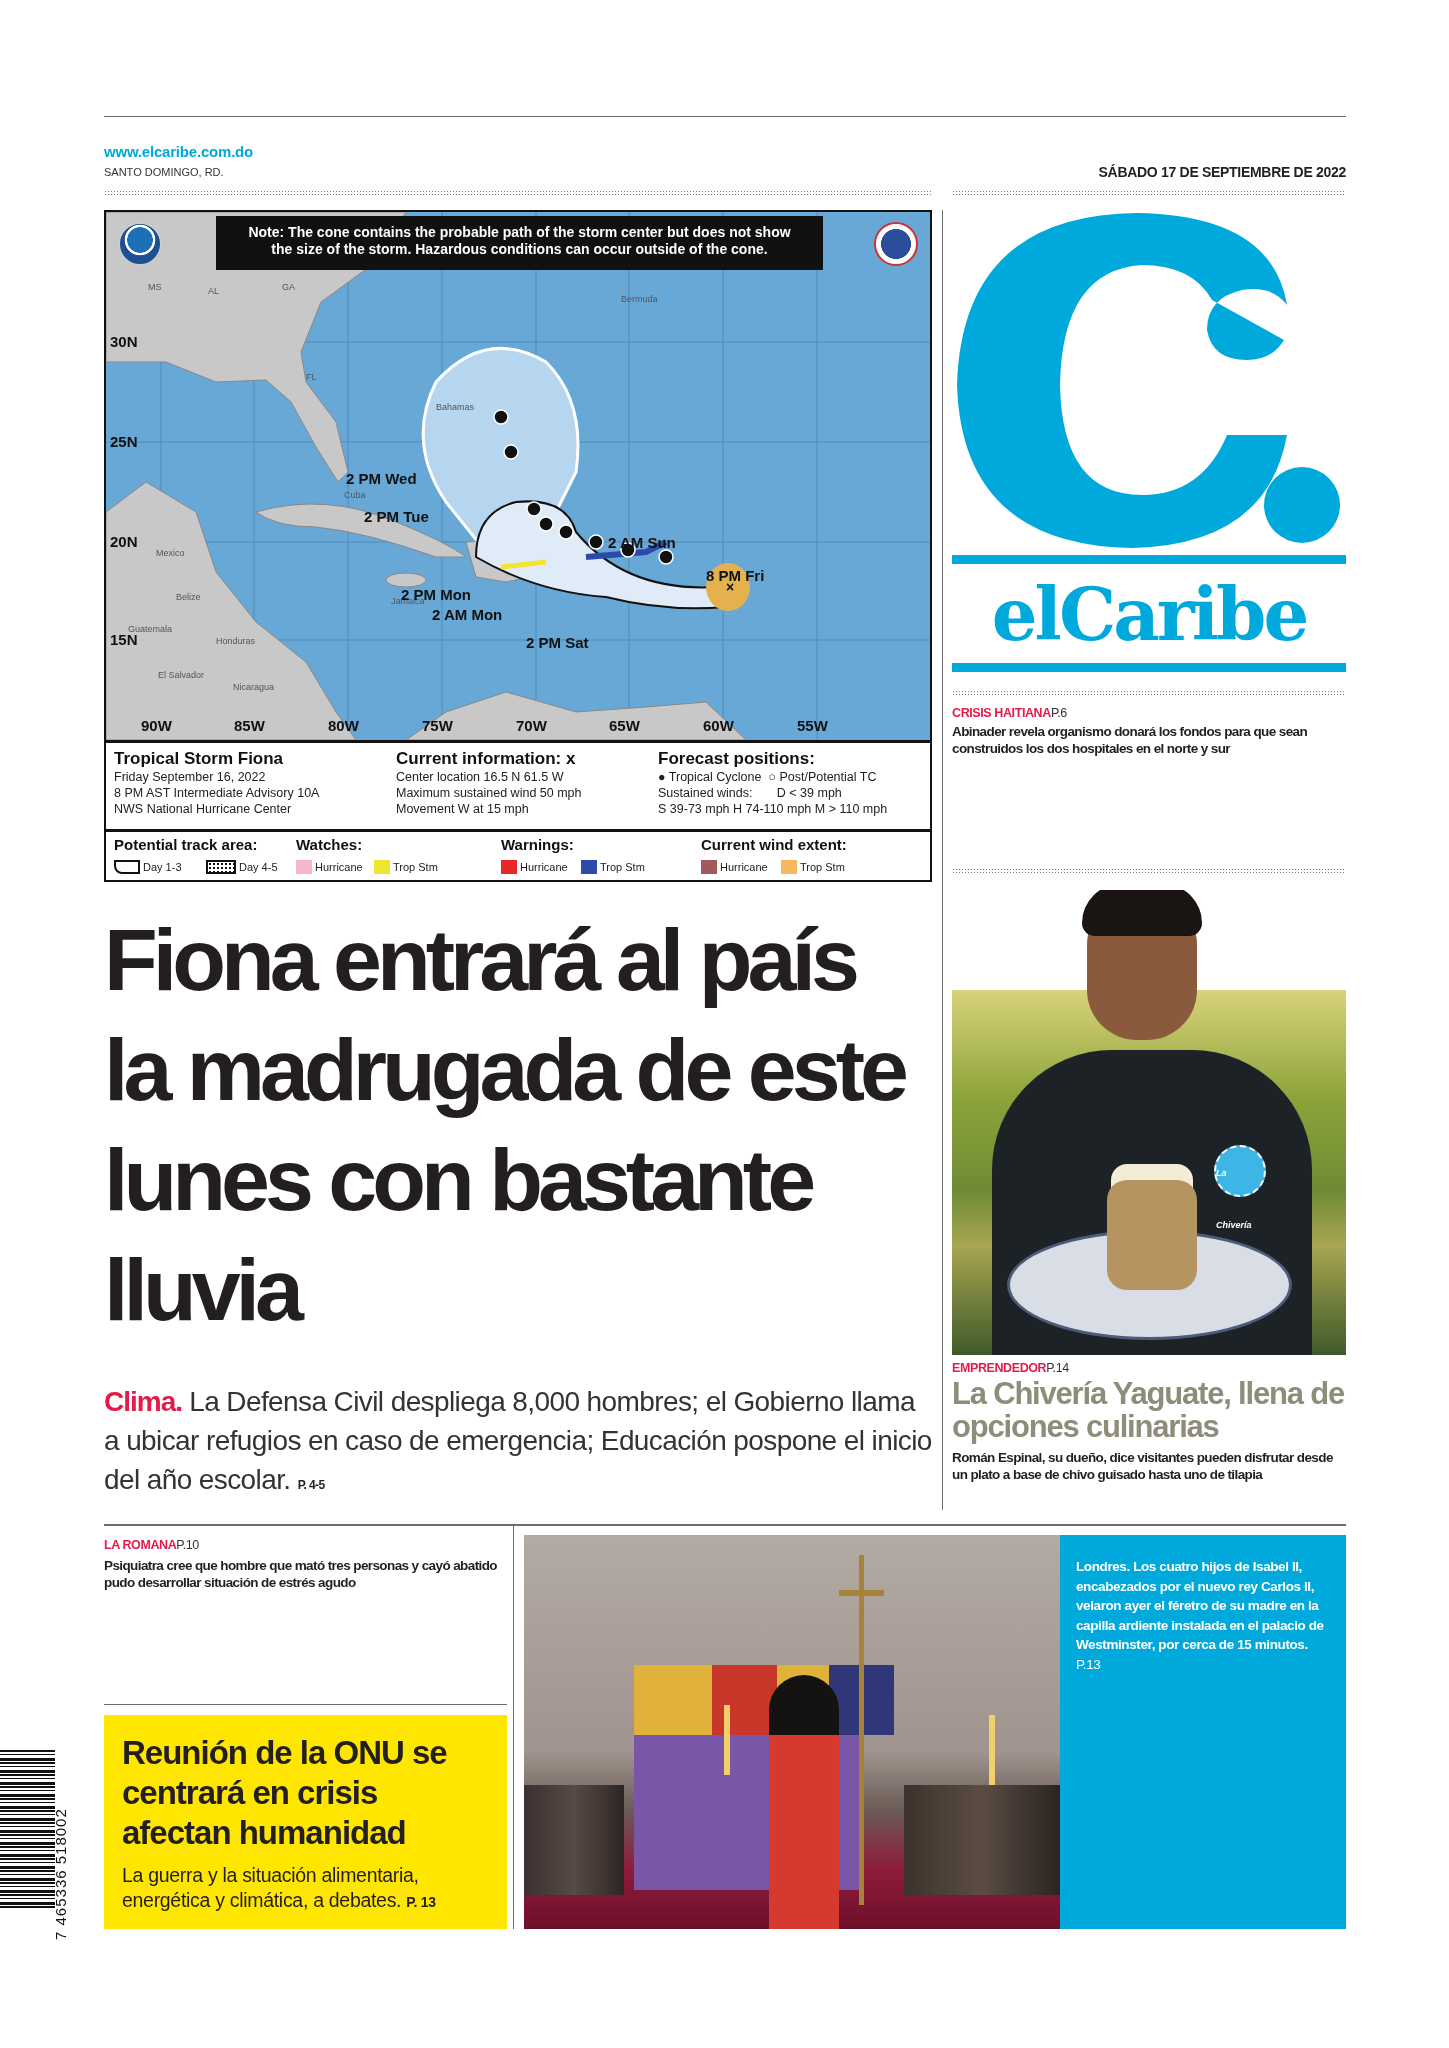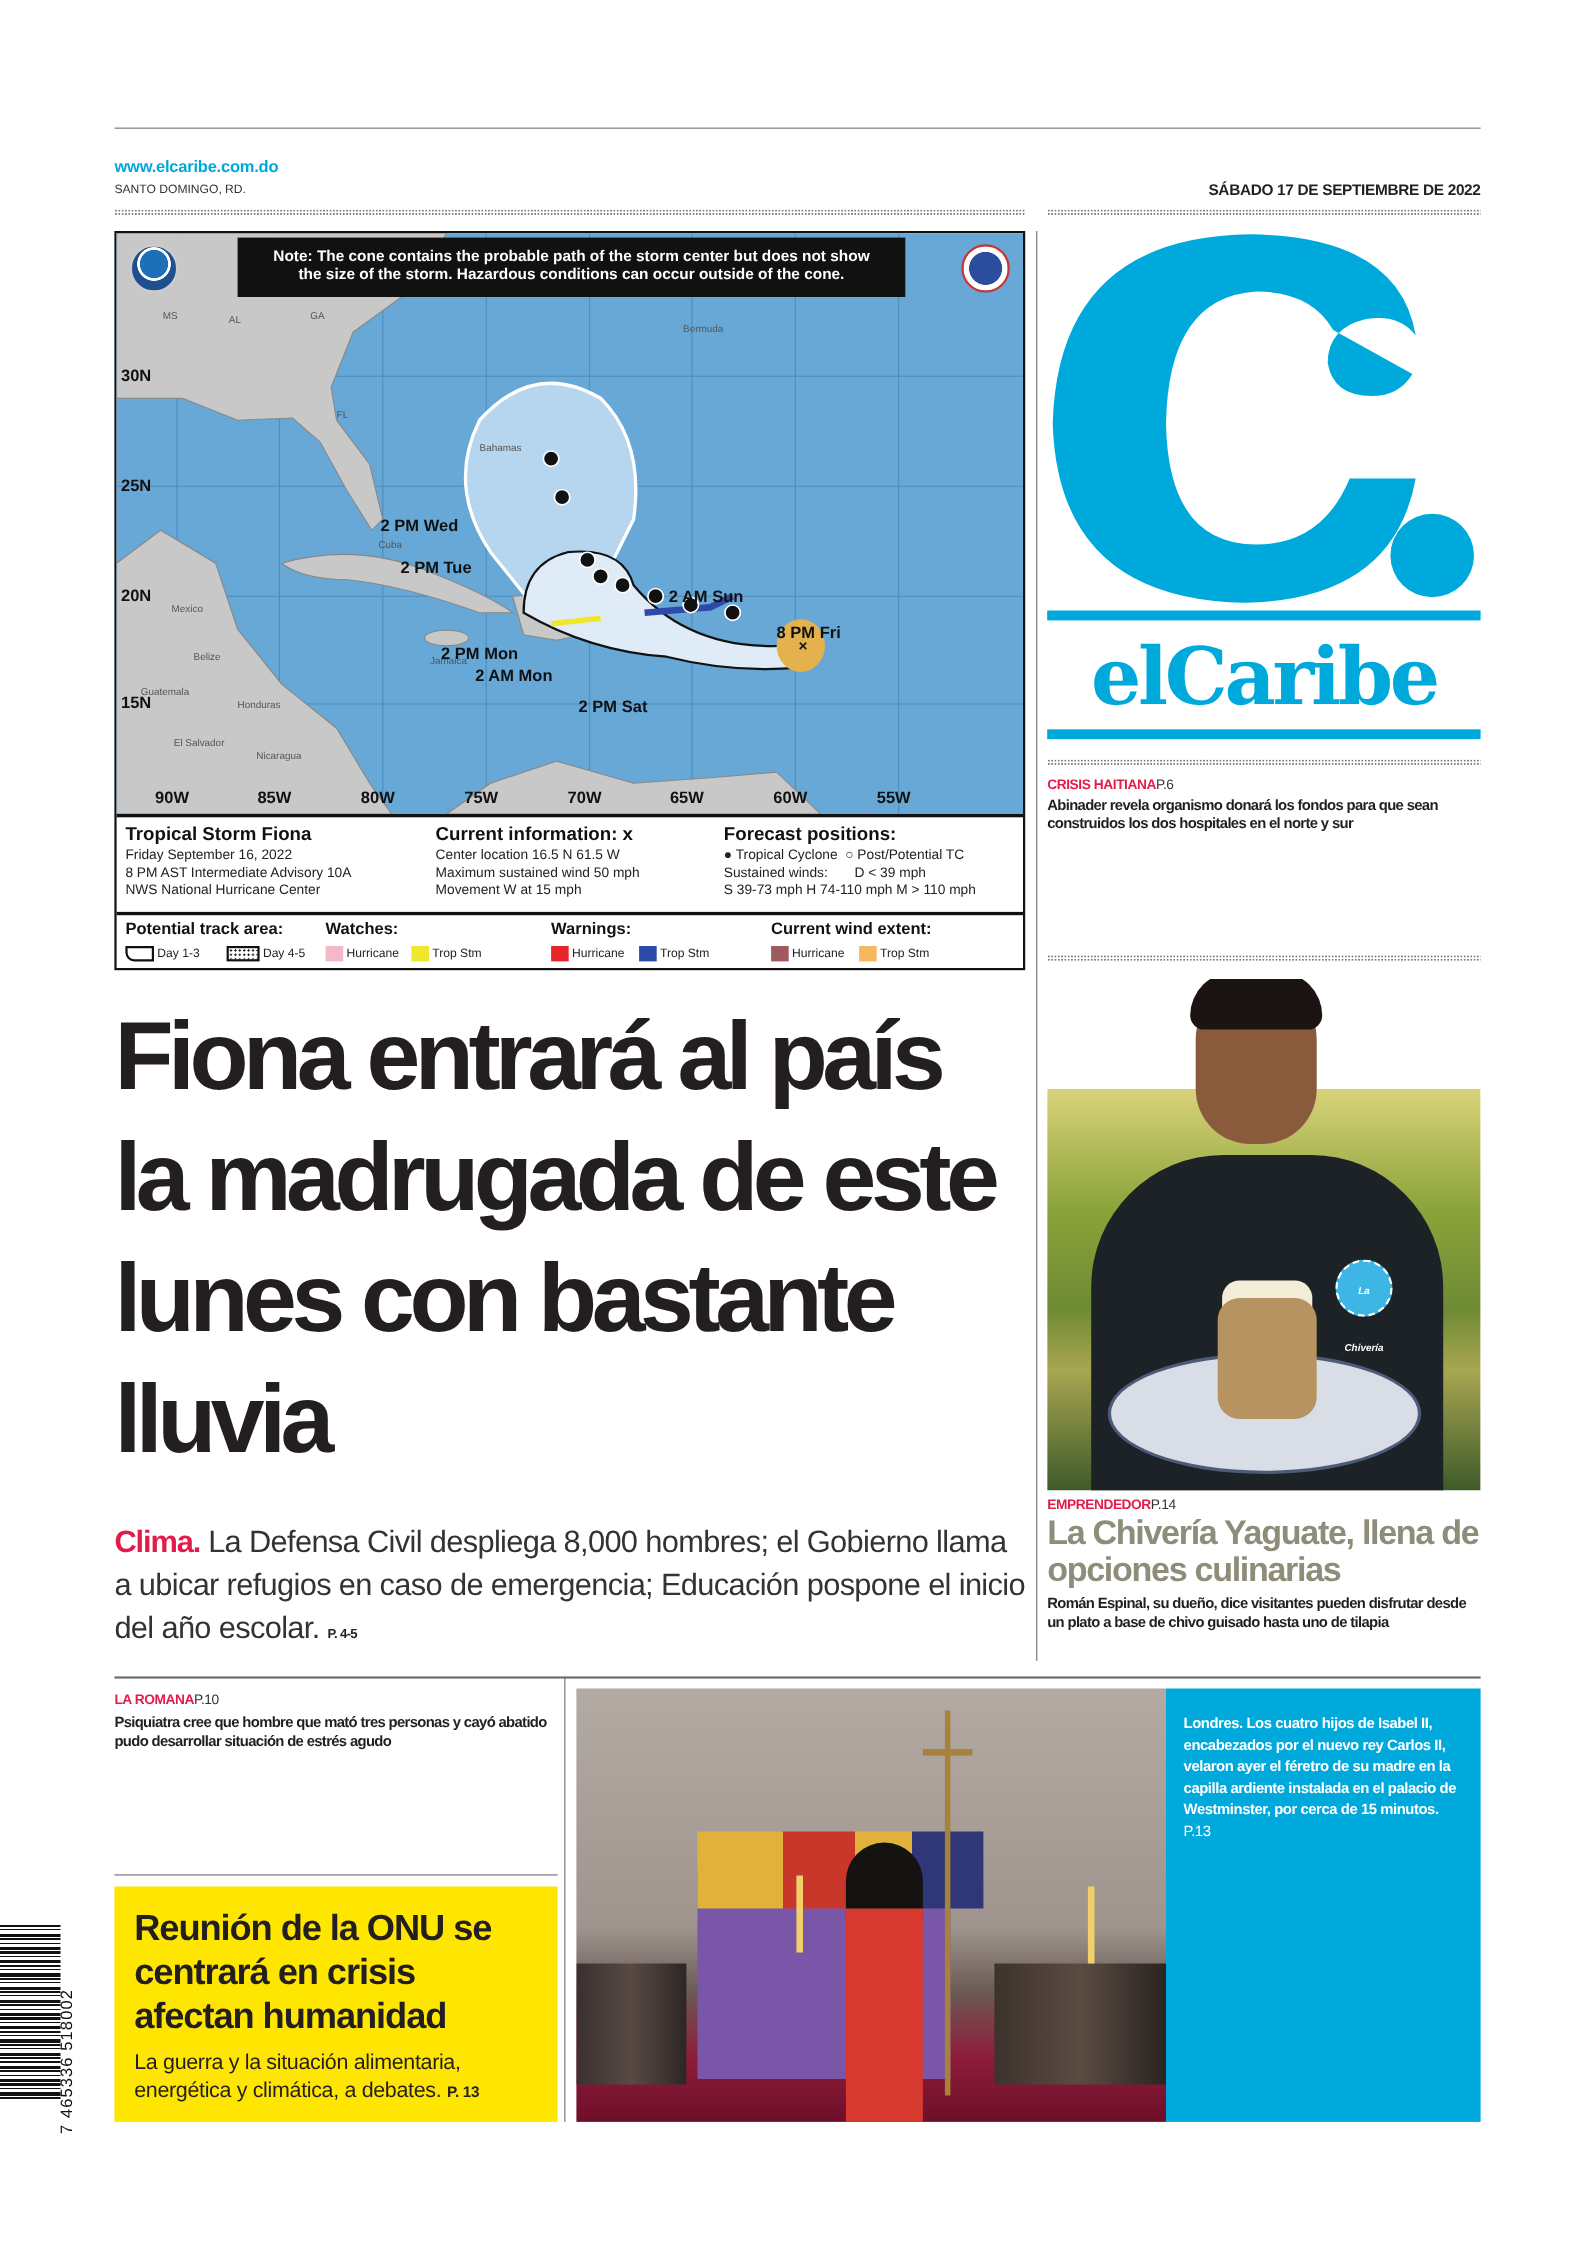--- a/index.html
+++ b/index.html
@@ -55,21 +55,21 @@
   .crisis .dek { font-size: 13.5px; margin-top: 4px; }
 
   .chef { left: 952px; top: 890px; width: 394px; height: 465px; overflow: hidden; }
   .chef .bg { position: absolute; left: 0; top: 100px; width: 394px; height: 365px;
     background: linear-gradient(180deg, #d9d27a 0%, #8ba33a 30%, #6e8b34 55%, #a8a650 70%, #3e5a2a 100%); }
   .chef .body { position: absolute; left: 40px; top: 160px; width: 320px; height: 305px; border-radius: 120px 120px 0 0; background: #1d2227; }
   .chef .head { position: absolute; left: 135px; top: 0; width: 110px; height: 150px; border-radius: 55px 55px 50px 50px; background: #8a5a3c; }
   .chef .hair { position: absolute; left: 130px; top: -6px; width: 120px; height: 52px; border-radius: 60px 60px 20px 20px; background: #1a1412; }
   .chef .plate { position: absolute; left: 55px; top: 340px; width: 285px; height: 110px; border-radius: 50%; background: #d9dee6; border: 3px solid #4c5b7a; }
   .chef .food { position: absolute; left: 155px; top: 290px; width: 90px; height: 110px; border-radius: 20px; background: #b59462; box-shadow: 0 -20px 0 -4px #f3ecd6; }
-  .chef .badge { position: absolute; left: 262px; top: 255px; width: 52px; height: 52px; border-radius: 50%; background: #3db6e6; border: 2px dashed #fff; color: #fff; font-size: 9px; font-style: italic; font-weight: bold; text-align: center; line-height: 52px; }
+  .chef .badge { position: absolute; left: 262px; top: 255px; width: 52px; height: 52px; border-radius: 50%; background: #3db6e6; border: 2px dashed #fff; color: #fff; font-size: 9px; font-style: italic; font-weight: bold; text-align: left; line-height: 52px; }
 
   .chivo { left: 952px; top: 1361px; width: 394px; }
   .chivo .gray-head { font-size: 31px; margin-top: 2px; }
   .chivo .dek { font-size: 13.5px; margin-top: 6px; }
 
   
   .headline { left: 104px; top: 905px; width: 830px; font-size: 88px; font-weight: bold; letter-spacing: -5px;
     line-height: 110px; color: #231f20; font-family: "Liberation Sans", sans-serif; }
   .clima { left: 104px; top: 1382px; width: 830px; font-size: 28px; line-height: 39px; color: #333; letter-spacing: -0.6px; }
   .clima b { color: #e31b4b; letter-spacing: -1px; }

